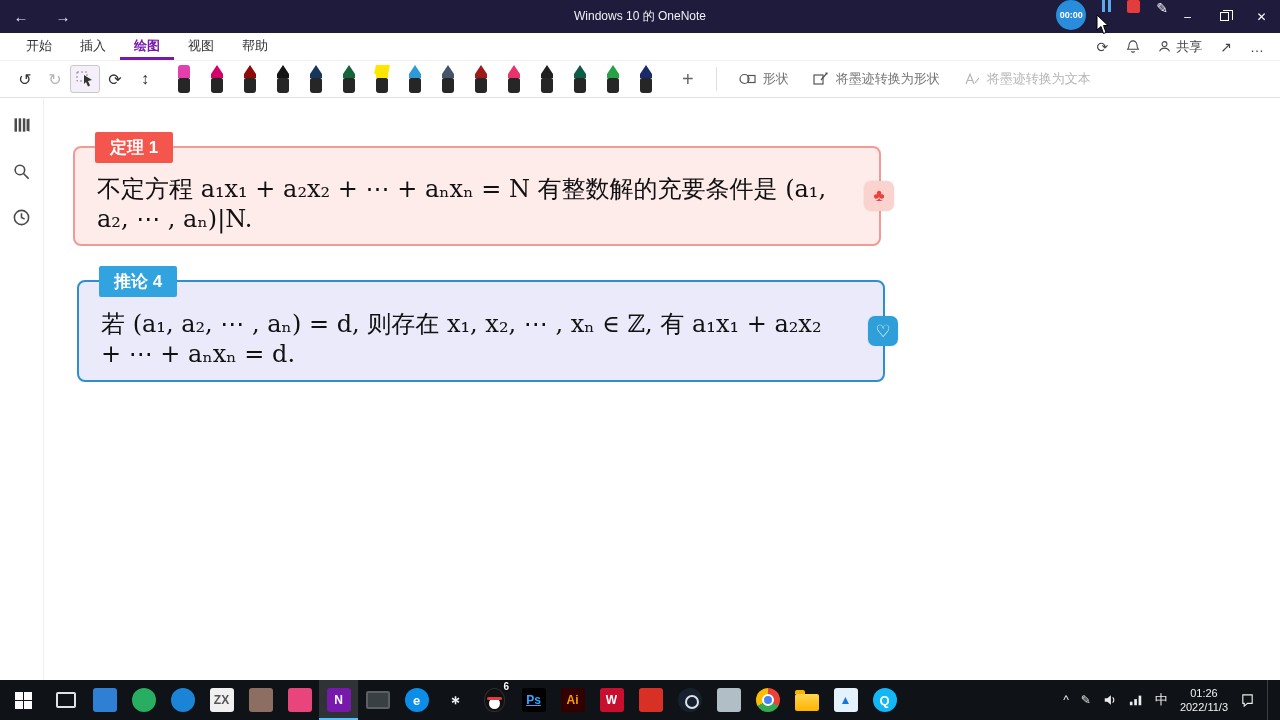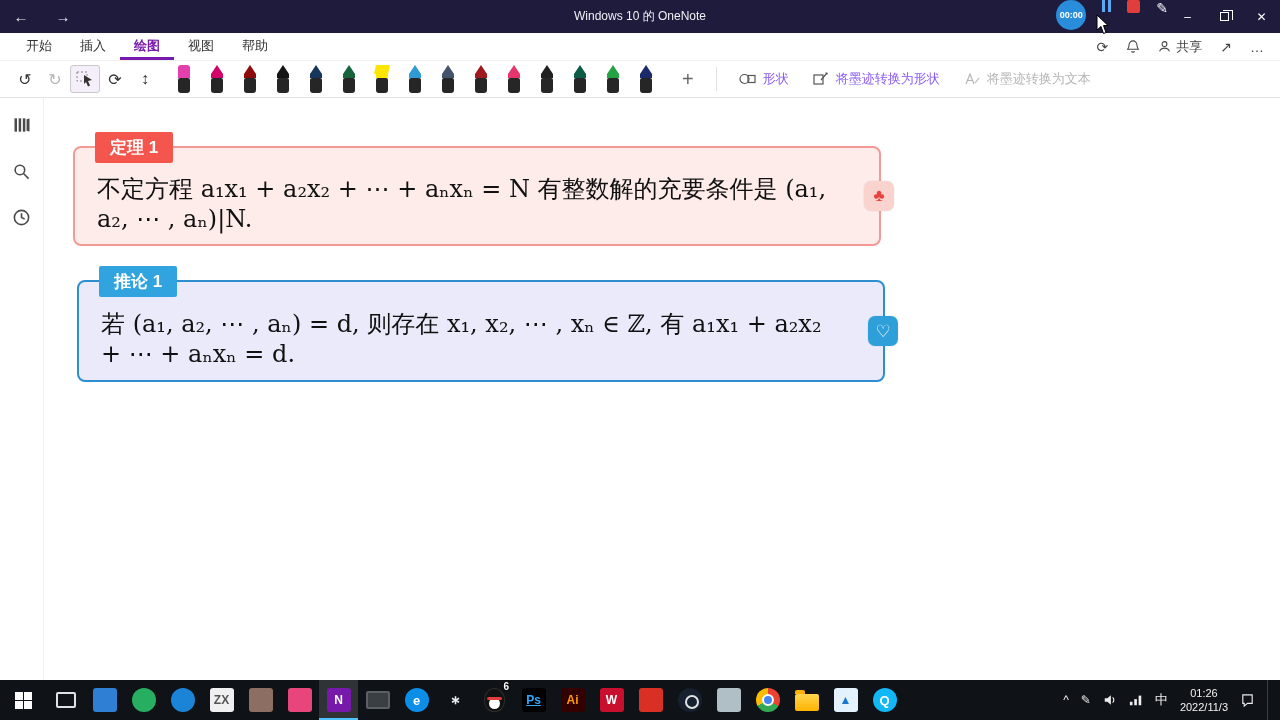--- a/index.html
+++ b/index.html
@@ -41,21 +41,21 @@
   .tbtn.selected { border:1px solid #c9c9c9; background:#f4effa; }
   #pen-row { display:flex; align-items:flex-end; gap:13px; margin:0 14px; }
   .pen { width:20px; height:29px; display:flex; flex-direction:column; align-items:center; }
   .pen .tip { width:0; height:0; border-left:6px solid transparent; border-right:6px solid transparent; border-bottom:9px solid; }
   .pen .band { width:12px; height:4px; background:currentColor; }
   .pen .body { width:12px; height:15px; background:#262626; border-radius:2px 2px 3px 3px; }
   .pen.highlighter .tip { border:none; width:14px; height:9px; background:currentColor; transform:skewX(-12deg); }
   .pen.eraser .tip { border:none; width:12px; height:9px; background:currentColor; border-radius:3px 3px 0 0; }
   .addpen { font-size:20px; color:#666; margin:0 12px; }
   .vdiv { width:1px; height:24px; background:#e0e0e0; margin:0 10px; }
-  .tool-label { display:flex; align-items:center; gap:7px; font-size:13px; color:#8b5cf6; padding:0 12px; white-space:nowrap; }
+  .tool-label { display:flex; align-items:center; gap:7px; font-size:13px; color:#737373; padding:0 12px; white-space:nowrap; }
   .tool-label.disabled { color:#b5b5b5; }
   .tool-label.disabled svg * { stroke:#b5b5b5; }
 
   
   .content { flex:1; display:flex; min-height:0; }
   .sidebar { width:44px; border-right:1px solid #efefef; display:flex; flex-direction:column; align-items:center; padding-top:16px; gap:24px; }
   .side-icon { width:22px; height:22px; color:#4a4a4a; display:flex; align-items:center; justify-content:center; }
   .canvas { flex:1; position:relative; background:#fff; }
 
   .callout { position:absolute; border:2px solid; border-radius:8px; }
@@ -304,21 +304,21 @@
 
     <div class="canvas">
 
       <div class="callout theorem" style="border-color: rgb(242, 155, 148); background: rgb(253, 236, 234);">
         <div class="callout-label" style="background: rgb(244, 86, 78);">定理 1</div>
         <div class="callout-text">不定方程 a₁x₁ + a₂x₂ + ⋯ + aₙxₙ = N 有整数解的充要条件是 (a₁, a₂, ⋯ , aₙ)|N.</div>
         <div class="callout-badge" style="background: rgb(250, 211, 207); color: rgb(232, 67, 62);">♣</div>
       </div>
 
       <div class="callout corollary" style="border-color: rgb(46, 143, 208); background: rgb(234, 234, 251);">
-        <div class="callout-label" style="background: rgb(49, 163, 222);">推论 1</div>
+        <div class="callout-label" style="background: rgb(49, 163, 222);">推论 4</div>
         <div class="callout-text">若 (a₁, a₂, ⋯ , aₙ) = d, 则存在 x₁, x₂, ⋯ , xₙ ∈ ℤ, 有 a₁x₁ + a₂x₂ + ⋯ + aₙxₙ = d.</div>
         <div class="callout-badge" style="background: rgb(46, 159, 216); color: rgb(255, 255, 255);">♡</div>
       </div>
 
     </div>
   </div>
 
   <div class="taskbar">
     <div class="start">
       <span class="win-logo">

